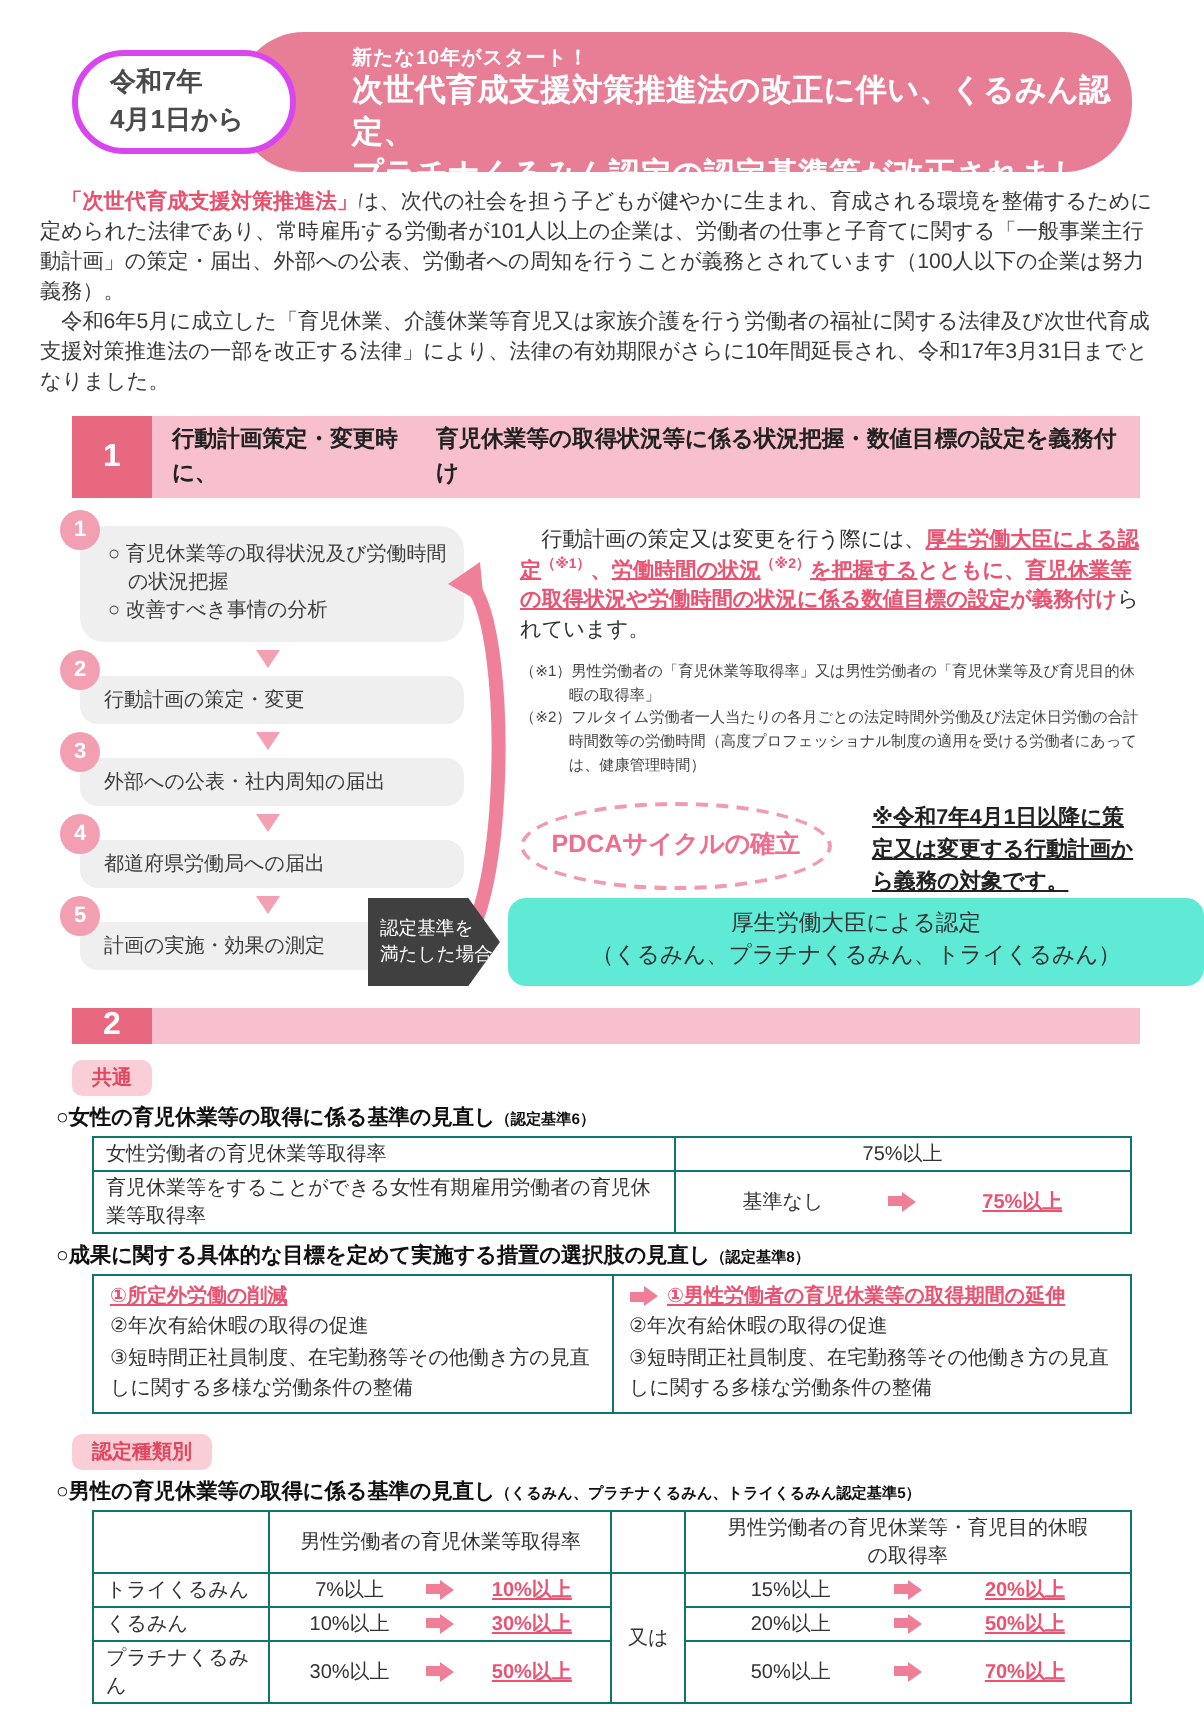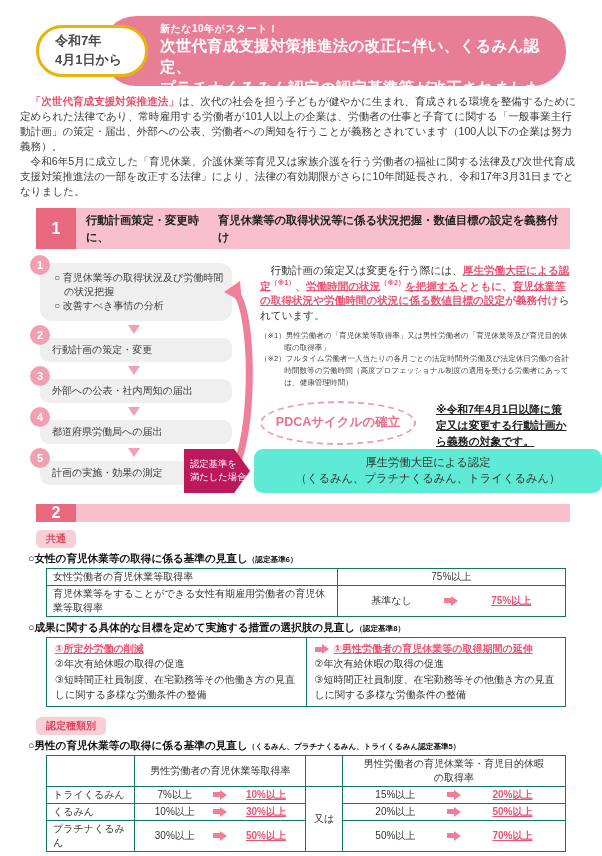--- a/index.html
+++ b/index.html
@@ -2,24 +2,24 @@
 <html><head>
 <meta charset="utf-8">
 <style>
   * { margin:0; padding:0; box-sizing:border-box; }
   html,body { background:#fff; }
   body { width:602px; height:856px; font-family:"Liberation Sans","DejaVu Sans",sans-serif; color:#333; position:relative; overflow:hidden; }
   .page { width:602px; height:856px; position:relative; background:#fff; }
 
   
   .header { position:relative; margin:16px 30px 0 36px; height:70px; }
-  .banner { position:absolute; left:66px; right:6px; top:0; height:70px; background:#e87e95; border-radius:34px; padding:6px 10px 6px 58px; color:#fff; }
+  .banner { position:absolute; left:82px; right:6px; top:0; height:70px; background:#e87e95; border-radius:34px; padding:6px 10px 6px 58px; color:#fff; }
   .banner-small { font-size:10px; font-weight:bold; letter-spacing:.5px; }
   .banner-line { font-size:15.5px; font-weight:bold; letter-spacing:.2px; line-height:1.35; }
-  .date-badge { position:absolute; left:0; top:9px; width:112px; height:52px; background:#fff; border:3px solid #eab308; border-radius:26px; display:flex; flex-direction:column; justify-content:center; padding-left:16px; color:#4a4a4a; font-weight:bold; font-size:13px; line-height:1.45; z-index:2; }
+  .date-badge { position:absolute; left:0; top:9px; width:112px; height:52px; background:#fff; border:3px solid #d946ef; border-radius:26px; display:flex; flex-direction:column; justify-content:center; padding-left:16px; color:#4a4a4a; font-weight:bold; font-size:13px; line-height:1.45; z-index:2; }
 
   
   .intro { margin:8px 20px 0 20px; font-size:10.6px; line-height:1.42; color:#3a3a3a; }
   .intro p { text-indent:1em; }
   .pink-bold { color:#e8506e; font-weight:bold; }
 
   
   .sec-bar { margin:9px 32px 0 36px; background:#f7c0cc; display:flex; align-items:stretch; }
   .sec-num { width:40px; background:#e8697f; color:#fff; font-size:16px; font-weight:bold; display:flex; align-items:center; justify-content:center; flex:0 0 40px; }
   .sec-title { padding:4px 10px; font-weight:bold; font-size:11.3px; color:#222; line-height:1.45; display:flex; flex-direction:row; justify-content:center; }
@@ -41,21 +41,21 @@
   .red { color:#ea5372; font-weight:bold; }
   .u { text-decoration:underline; }
   .desc sup { font-size:7px; }
   .notes { margin-top:7px; font-size:7.6px; color:#444; line-height:1.55; }
   .notes div { padding-left:3.2em; text-indent:-3.2em; }
   .pdca-row { margin-top:12px; display:flex; align-items:flex-start; }
   .pdca-oval { width:156px; height:44px; border:2px dashed #f09cb0; border-radius:50%; color:#ee6f8d; font-weight:bold; font-size:12.5px; display:flex; align-items:center; justify-content:center; flex:0 0 156px; }
   .oblig { margin-left:20px; width:132px; font-size:10.8px; font-weight:bold; color:#222; line-height:1.5; text-decoration:underline; }
 
   .cert-row { position:absolute; left:148px; top:186px; display:flex; align-items:center; }
-  .chevron { width:66px; height:44px; background:#be185d; clip-path:polygon(0 0,76% 0,100% 50%,76% 100%,0 100%); color:#fff; font-size:9.3px; line-height:1.4; display:flex; flex-direction:column; justify-content:center; padding-left:6px; flex:0 0 66px; }
+  .chevron { width:66px; height:44px; background:#404040; clip-path:polygon(0 0,76% 0,100% 50%,76% 100%,0 100%); color:#fff; font-size:9.3px; line-height:1.4; display:flex; flex-direction:column; justify-content:center; padding-left:6px; flex:0 0 66px; }
   .cert-box { margin-left:4px; width:348px; background:#5eead4; border-radius:9px; padding:5px 0 6px; text-align:center; font-size:11.3px; color:#333; line-height:1.45; }
 
   
   .pill { display:inline-block; margin:8px 0 1px 36px; background:#f9ced7; border-radius:5px; color:#e0485f; font-weight:bold; font-size:10px; padding:2px 10px; }
   .tbl-heading { margin:3px 0 2px 28px; font-size:10.6px; font-weight:bold; color:#111; }
   .tbl-heading .note { font-size:7.6px; }
   table { border-collapse:collapse; margin:0 0 4px 46px; width:520px; background:#fff; }
   td { border:1px solid #0f766e; font-size:10px; color:#333; padding:1px 6px; height:17px; }
   .cellflex { display:flex; align-items:center; justify-content:center; }
   .cellflex .part { flex:1; text-align:center; }

